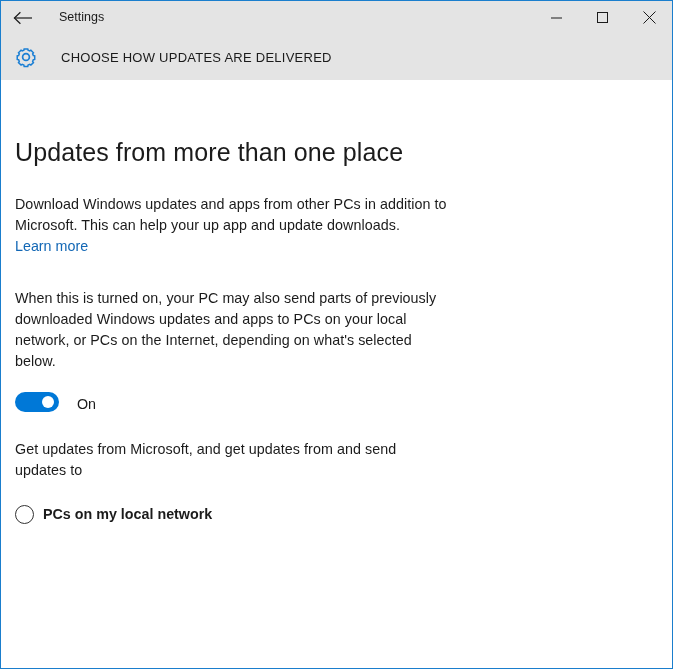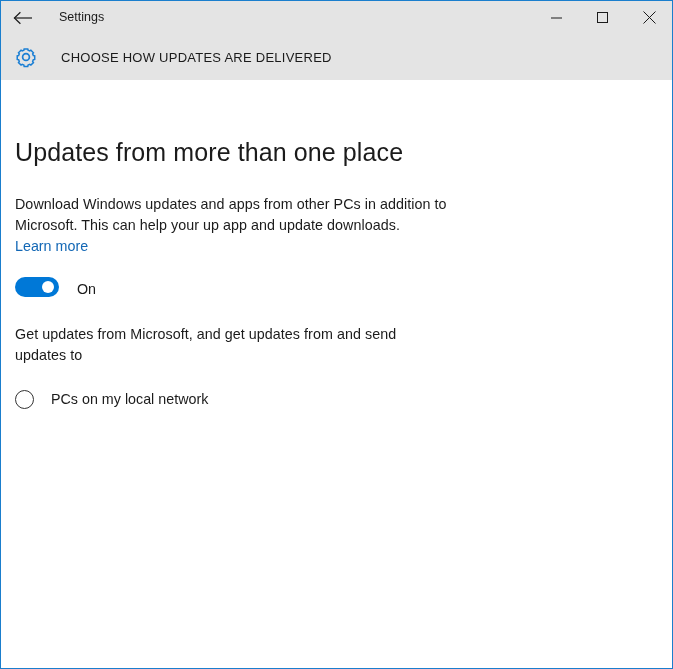--- a/index.html
+++ b/index.html
@@ -198,25 +198,26 @@
     position: absolute;
     left: 50%;
     top: 50%;
     transform: translate(-50%, -50%);
     width: 8px;
     height: 8px;
     border-radius: 50%;
     background: #2b2b2b;
   }
   .radio-label {
-    margin-left: 17px;
+    margin-left: 9px;
     font-size: 14.3px;
     color: #1b1b1b;
     line-height: 1;
     white-space: nowrap;
+    font-weight: bold;
   }
 </style>
 </head>
 <body>
 
 <div class="window">
 
   <div class="titlebar">
 
     <div class="back-button">
@@ -276,20 +277,21 @@
   </div>
 
   <div class="content">
 
     <h1 class="section-heading">Updates from more than one place</h1>
 
     <p class="para para-intro">Download Windows updates and apps from other PCs in addition to Microsoft. This can help your up app and update downloads.</p>
 
     <a class="learn-more" href="#">Learn more</a>
 
+    <p class="para para-detail">When this is turned on, your PC may also send parts of previously downloaded Windows updates and apps to PCs on your local network, or PCs on the Internet, depending on what's selected below.</p>
 
     <div class="toggle-row">
       <div class="toggle-switch">
         <div class="toggle-knob"></div>
       </div>
       <div class="toggle-label">On</div>
     </div>
 
     <p class="para para-prompt">Get updates from Microsoft, and get updates from and send updates to</p>
 

